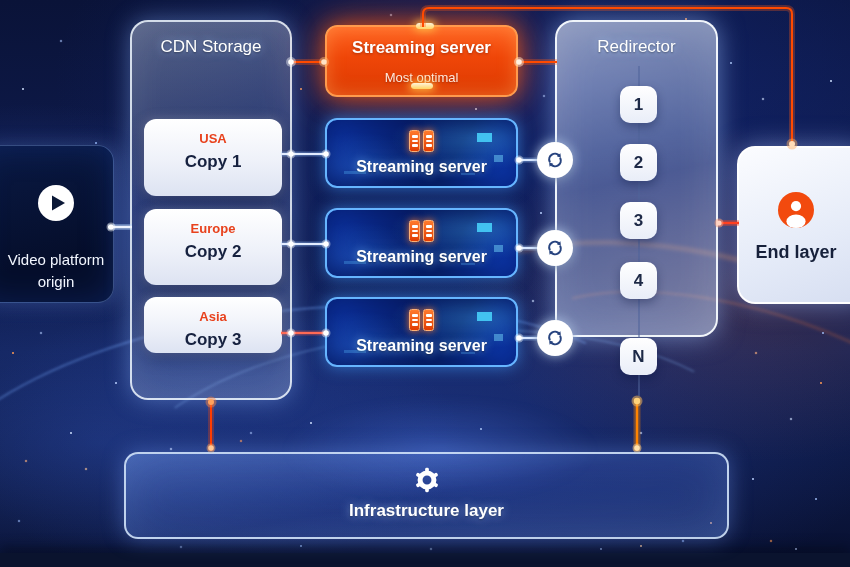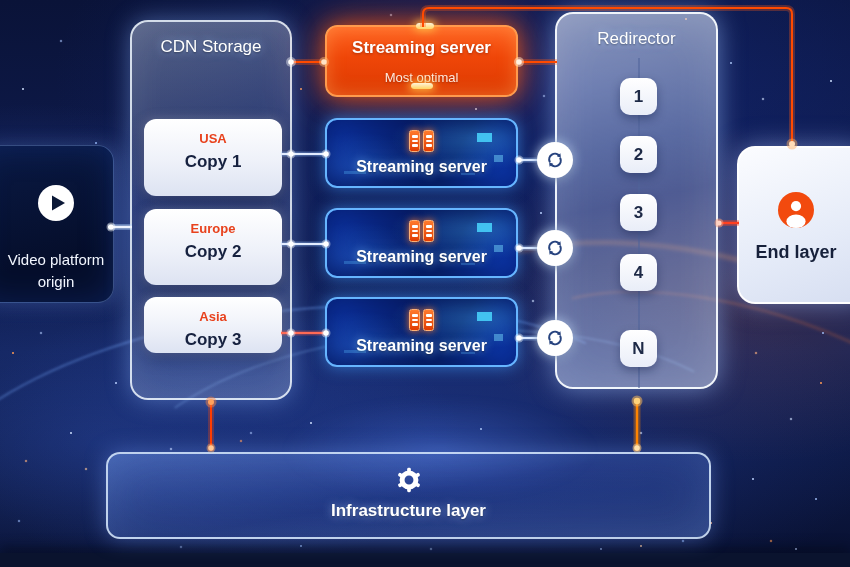--- a/index.html
+++ b/index.html
@@ -42,21 +42,21 @@
   
   .connectors{position:absolute;left:0;top:0;z-index:4;pointer-events:none;}
   
   .panel{position:absolute;border-radius:18px;}
   .glass{
     background:linear-gradient(165deg,rgba(205,220,250,.38) 0%,rgba(130,160,230,.16) 45%,rgba(170,195,245,.28) 100%);
     border:2px solid rgba(240,248,255,.85);
     box-shadow:0 0 24px rgba(140,180,255,.45),inset 0 0 40px rgba(255,255,255,.10);
   }
   .cdn-panel{left:130px;top:20px;width:162px;height:380px;z-index:3;}
-  .redirector-panel{left:555px;top:12px;width:163px;height:377px;z-index:3;
+  .redirector-panel{left:555px;top:20px;width:163px;height:317px;z-index:3;
     background:linear-gradient(168deg,rgba(218,230,255,.60) 0%,rgba(160,182,238,.38) 50%,rgba(195,212,250,.50) 100%);
     border:2.5px solid rgba(248,252,255,.95);
     box-shadow:0 0 26px rgba(160,195,255,.55),inset 0 0 46px rgba(255,255,255,.14);}
   .panel-title{margin-top:15px;text-align:center;color:#fff;font-size:17px;font-weight:normal;
     text-shadow:0 0 10px rgba(170,205,255,.7),0 1px 2px rgba(0,0,0,.45);}
   
   .copy-card{position:absolute;left:12px;width:138px;border-radius:12px;text-align:center;
     background:linear-gradient(180deg,#ffffff 0%,#eef1f9 55%,#dde3f2 100%);
     box-shadow:0 5px 16px rgba(8,16,55,.40),0 0 12px rgba(255,255,255,.30);}
   .copy-card .region{margin-top:12px;font-size:13px;font-weight:bold;color:#e8421d;}
@@ -113,21 +113,21 @@
     display:flex;flex-direction:column;align-items:center;padding:38px 4px 0 28px;}
   .origin-label{margin-top:23px;width:108px;text-align:center;color:#f2f6ff;font-size:15px;font-weight:500;line-height:1.45;}
   
   .enduser-box{left:737px;top:146px;width:132px;height:158px;border-radius:18px;z-index:3;
     background:linear-gradient(160deg,#fbfcff 0%,#e5ebf8 60%,#d6def1 100%);
     border:2px solid rgba(255,255,255,.95);
     box-shadow:0 0 26px rgba(160,190,255,.5);
     display:flex;flex-direction:column;align-items:center;padding:44px 14px 0 0;}
   .enduser-label{margin-top:10px;font-size:18px;font-weight:bold;color:#16203a;}
   
-  .infra-panel{left:106px;top:452px;width:605px;height:87px;border-radius:14px;z-index:3;text-align:center;
+  .infra-panel{left:124px;top:452px;width:605px;height:87px;border-radius:14px;z-index:3;text-align:center;
     background:linear-gradient(170deg,rgba(110,150,240,.42) 0%,rgba(58,92,200,.30) 50%,rgba(82,120,220,.38) 100%);
     border:2px solid rgba(218,236,255,.85);
     box-shadow:0 0 22px rgba(120,160,255,.4),inset 0 0 48px rgba(150,190,255,.16);}
   .infra-panel .gear-wrap{margin-top:13px;}
   .infra-label{margin-top:4px;font-size:17px;font-weight:bold;color:#fff;
     text-shadow:0 0 10px rgba(170,205,255,.7),0 1px 2px rgba(0,0,0,.4);}
 </style>
 </head>
 <body>
 

